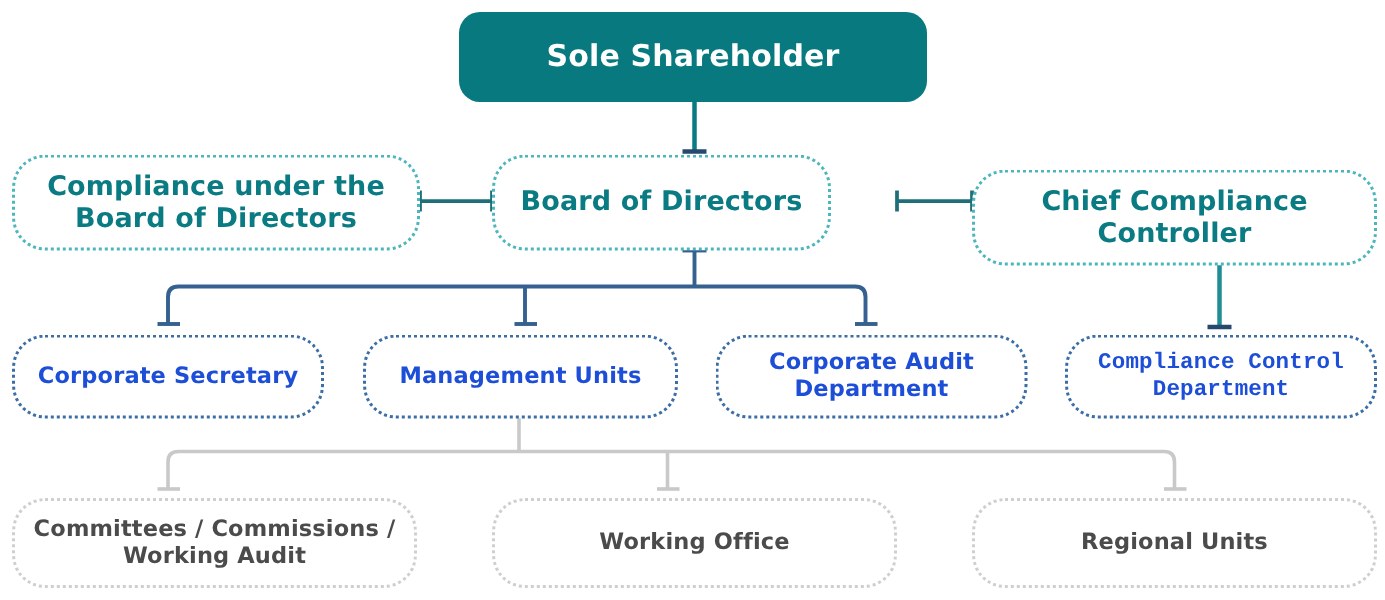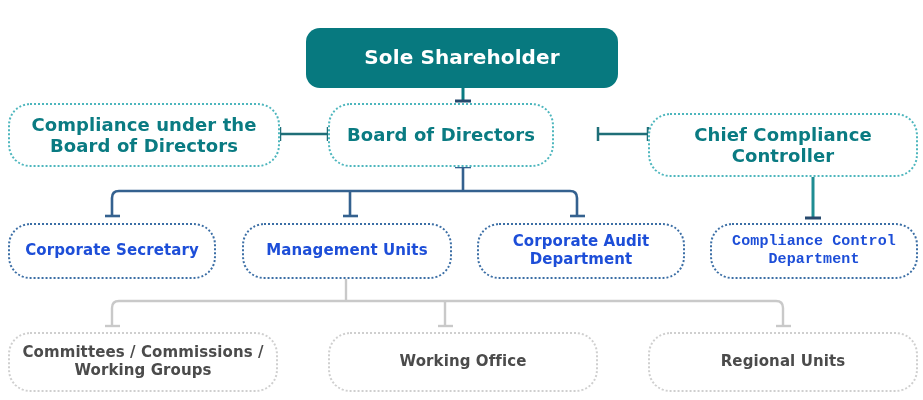--- a/index.html
+++ b/index.html
@@ -27,21 +27,20 @@
     padding:2px 10px;
   }
 
   
   .node.root{
     background:#07797f;
     color:#ffffff;
     border-radius:14px;
     font-size:20px;
     border:none;
-    margin-top:20px;
   }
 
   
   .node.teal{
     color:#0a7b82;
     background:#ffffff;
     border:2px dotted #4db6bd;
     border-radius:22px;
     font-size:18px;
   }
@@ -133,19 +132,19 @@
   <div class="node teal" style="left:648px;top:113px;width:270px;height:64px;">Chief Compliance Controller</div>
 
   <div class="node navy" style="left:8px;top:223px;width:208px;height:56px;">Corporate Secretary</div>
 
   <div class="node navy" style="left:242px;top:223px;width:210px;height:56px;">Management Units</div>
 
   <div class="node navy" style="left:477px;top:223px;width:208px;height:56px;">Corporate Audit Department</div>
 
   <div class="node navy" style="left:710px;top:223px;width:208px;height:56px;font-family:Liberation Mono, monospace;">Compliance Control Department</div>
 
-  <div class="node grey" style="left:8px;top:332px;width:270px;height:60px;">Committees / Commissions / Working Groups</div>
+  <div class="node grey" style="left:8px;top:332px;width:270px;height:60px;">Committees / Commissions / Working Audit</div>
 
   <div class="node grey" style="left:328px;top:332px;width:270px;height:60px;">Working Office</div>
 
   <div class="node grey" style="left:648px;top:332px;width:270px;height:60px;text-align:center;">Regional Units</div>
 
 </div>
 
 </body></html>

